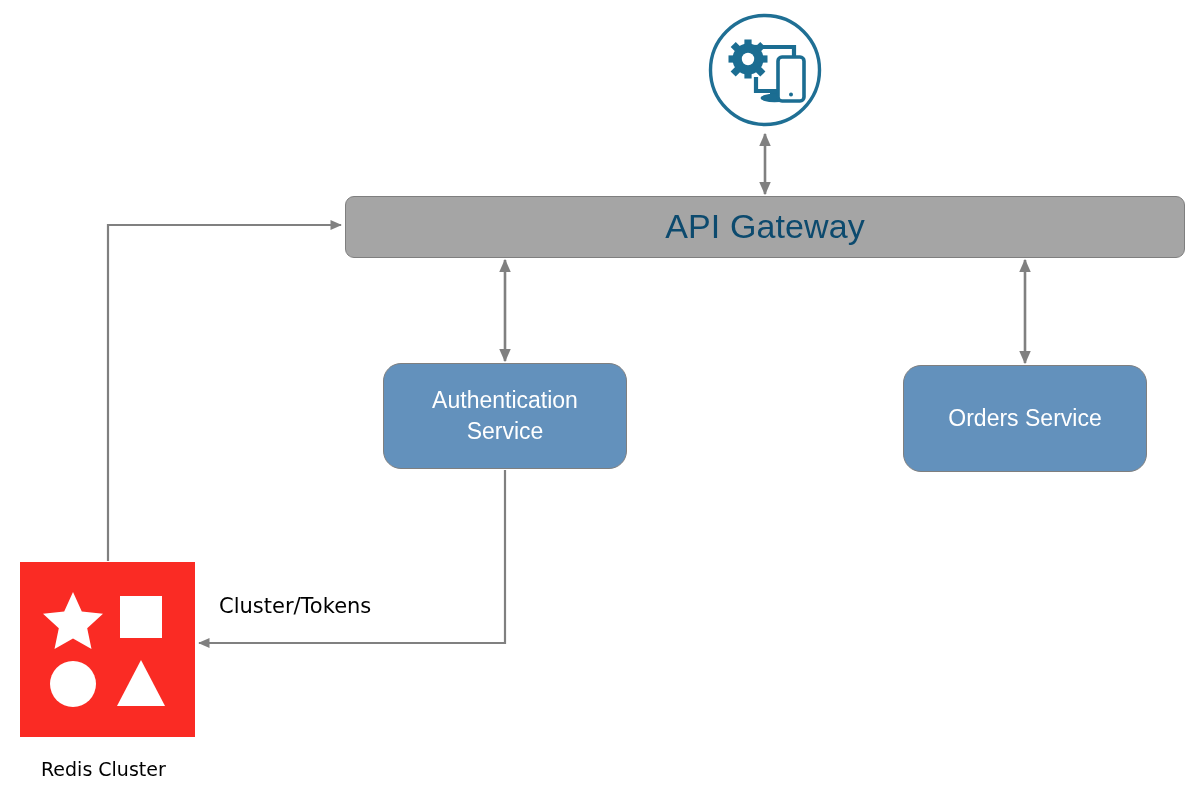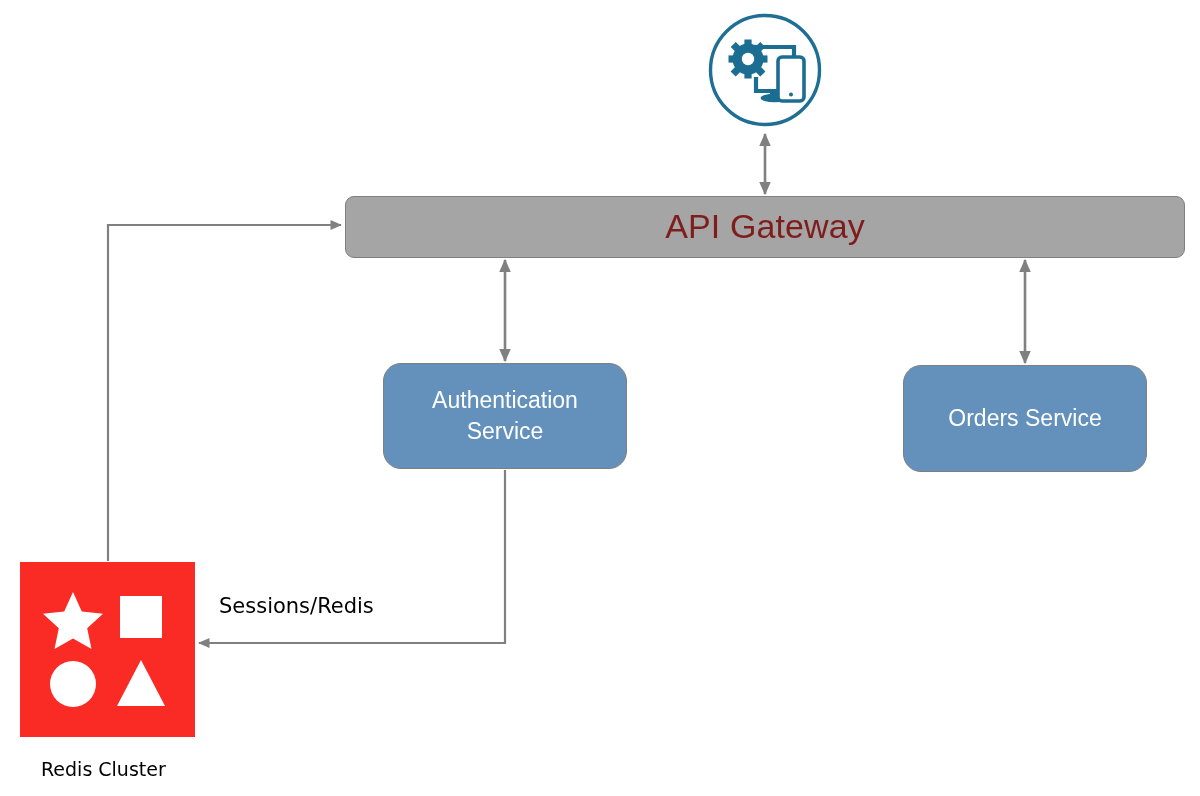--- a/index.html
+++ b/index.html
@@ -46,21 +46,21 @@
     height: 62px;
     background: #a5a5a5;
     border: 1.5px solid #7f7f7f;
     border-radius: 9px;
     box-sizing: border-box;
     display: flex;
     align-items: center;
     justify-content: center;
   }
   .gateway-label {
-    color: #7f1d1d;
+    color: #0c4a6e;
     font-size: 34px;
     font-family: "Liberation Sans", sans-serif;
     letter-spacing: 0.1px;
     line-height: 1.1;
     text-align: center;
   }
 
   
   .service {
     position: absolute;
@@ -208,15 +208,15 @@
       <rect x="100" y="34" width="42" height="42" fill="#ffffff"></rect>
 
       <circle cx="53" cy="122" r="23" fill="#ffffff"></circle>
 
       <polygon fill="#ffffff" points="121,98 145,144 97,144"></polygon>
     </svg>
   </div>
 
   <div class="datastore-caption">Redis Cluster</div>
 
-  <div class="edge-label">Sessions/Redis</div>
+  <div class="edge-label">Cluster/Tokens</div>
 
 </div>
 
 </body></html>

